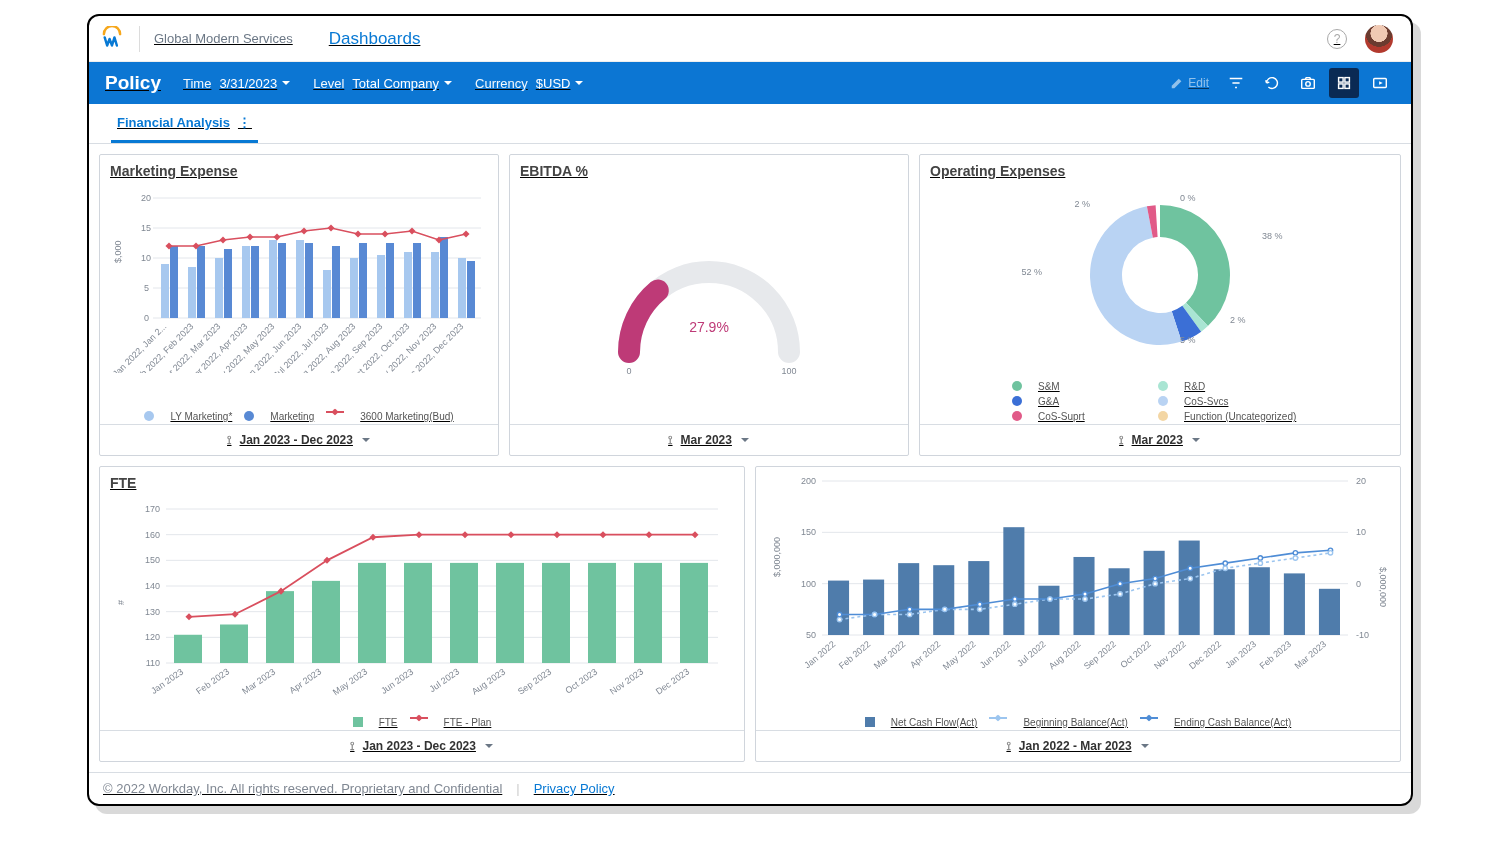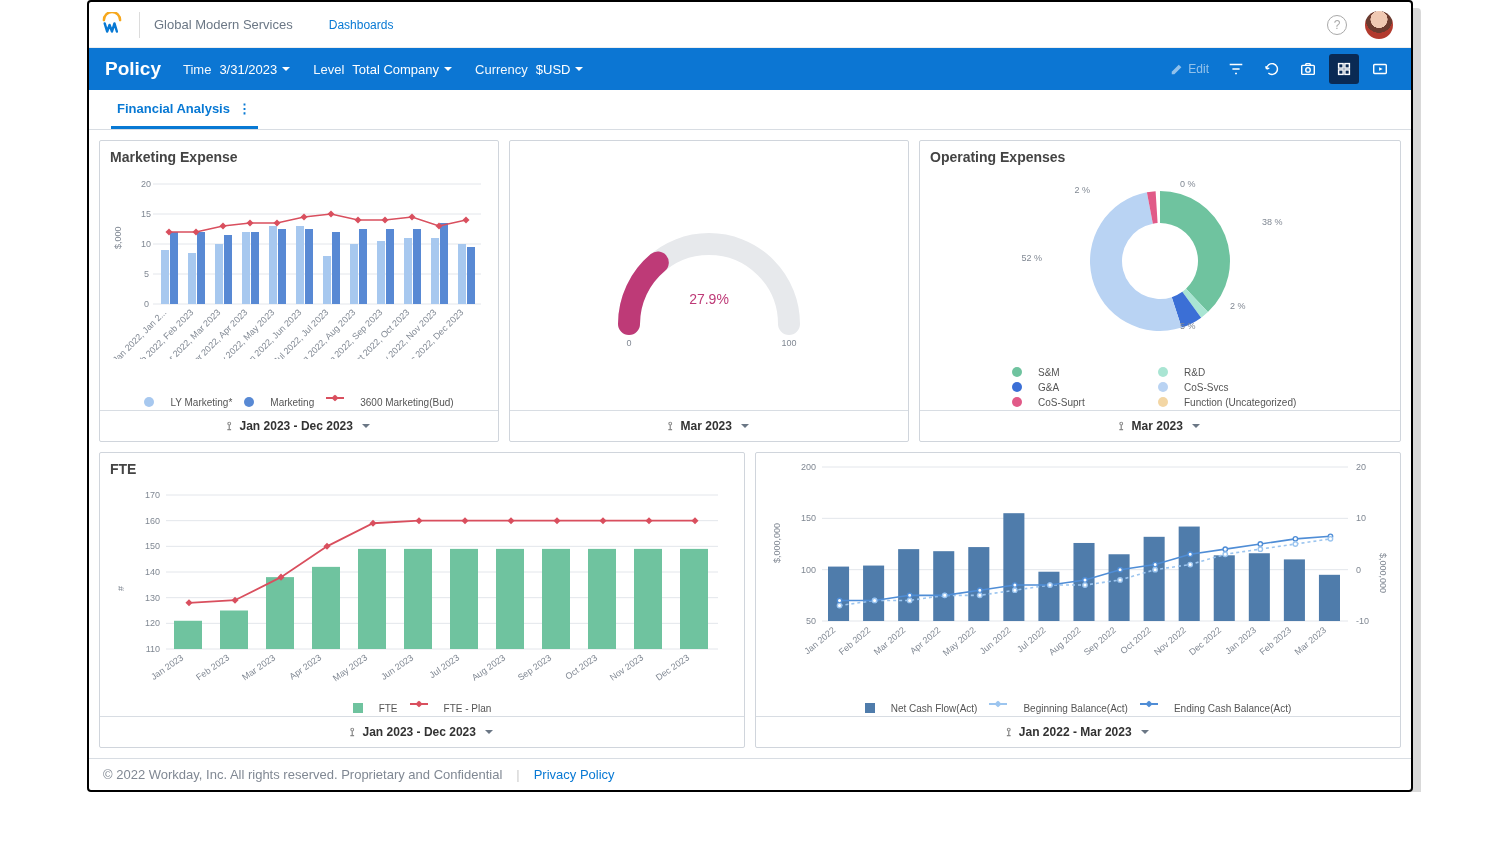--- a/index.html
+++ b/index.html
@@ -14,27 +14,27 @@
     --lightblue:#a7c8ef;
     --midblue:#5889d4;
     --red:#d94f5e;
     --pink:#be3a77;
     --teal:#3f8c86;
     --orange:#e7a95c;
     --help:#a9a9a9;
   }
   *{box-sizing:border-box;font-family:"Helvetica Neue",Arial,sans-serif;}
   body{margin:0;background:#fff;}
-  .frame{width:1326px;margin:0 auto;border:2px solid #000;border-radius:4px;overflow:hidden;box-shadow:8px 8px 0 rgba(0,0,0,.15);}
+  .frame{width:1326px;margin:14px auto;border:2px solid #000;border-radius:12px;overflow:hidden;box-shadow:8px 8px 0 rgba(0,0,0,.15);text-decoration:underline;}
   
   .topbar{display:flex;align-items:center;padding:6px 18px 6px 10px;height:46px;border-bottom:1px solid #eee;}
   .logo{display:flex;align-items:center;gap:4px;padding-right:14px;border-right:1px solid #dcdcdc;margin-right:14px;}
   .logo svg{width:26px;height:26px;}
   .org{color:var(--muted);font-size:13px;}
-  .crumb{color:#0879d4;font-size:12px;margin-left:16px;padding-left:20px;}
+  .crumb{color:#0879d4;font-size:17px;margin-left:16px;padding-left:20px;}
   .spacer{flex:1;}
   .help-ic{width:20px;height:20px;border:1.5px solid var(--help);border-radius:50%;display:flex;align-items:center;justify-content:center;color:var(--help);font-size:12px;margin-right:18px;cursor:pointer;}
   .avatar{width:28px;height:28px;border-radius:50%;background:radial-gradient(circle at 50% 30%,#f0c9b3 0 35%,#6b3b2f 36% 55%,#b23a2e 56% 100%);cursor:pointer;}
   
   .filterbar{background:var(--blue);color:#fff;height:42px;display:flex;align-items:center;padding:0 16px;font-size:13px;}
   .page-title{font-size:19px;font-weight:700;margin-right:22px;}
   .flabel{opacity:.95;margin-right:8px;}
   .fval{font-weight:400;margin-right:4px;display:inline-flex;align-items:center;cursor:pointer;}
   .chev{margin:0 18px 0 4px;}
   .chev svg,.fval svg{width:10px;height:10px;fill:#fff;}
@@ -259,20 +259,21 @@
       <div class="foot">
           <span class="pin">⟟</span>
           <span>Jan 2023 - Dec 2023</span>
           <svg viewBox="0 0 10 10">
             <path d="M1 3l4 4 4-4"></path>
           </svg>
         </div>
     </div>
 
     <div class="card">
+      <h3>EBITDA %</h3>
       <div class="body" style="display:flex;align-items:center;justify-content:center;">
         <svg viewBox="0 0 220 160" width="220" height="190">
           <path d="M30 130 A80 80 0 1 1 190 130" fill="none" stroke="#e7e9ec" stroke-width="22" stroke-linecap="round"></path>
           <path id="gauge-arc" fill="none" stroke="var(--pink)" stroke-width="22" stroke-linecap="round" d="M 30 130 A 80 80 0 0 1 58.81268168390571 68.51944662247388"></path>
           <text x="110" y="110" text-anchor="middle" fill="var(--pink)" font-size="14">27.9%</text>
           <text class="axis" x="30" y="152" text-anchor="middle">0</text>
           <text class="axis" x="190" y="152" text-anchor="middle">100</text>
         </svg>
       </div>
       <div class="foot">

